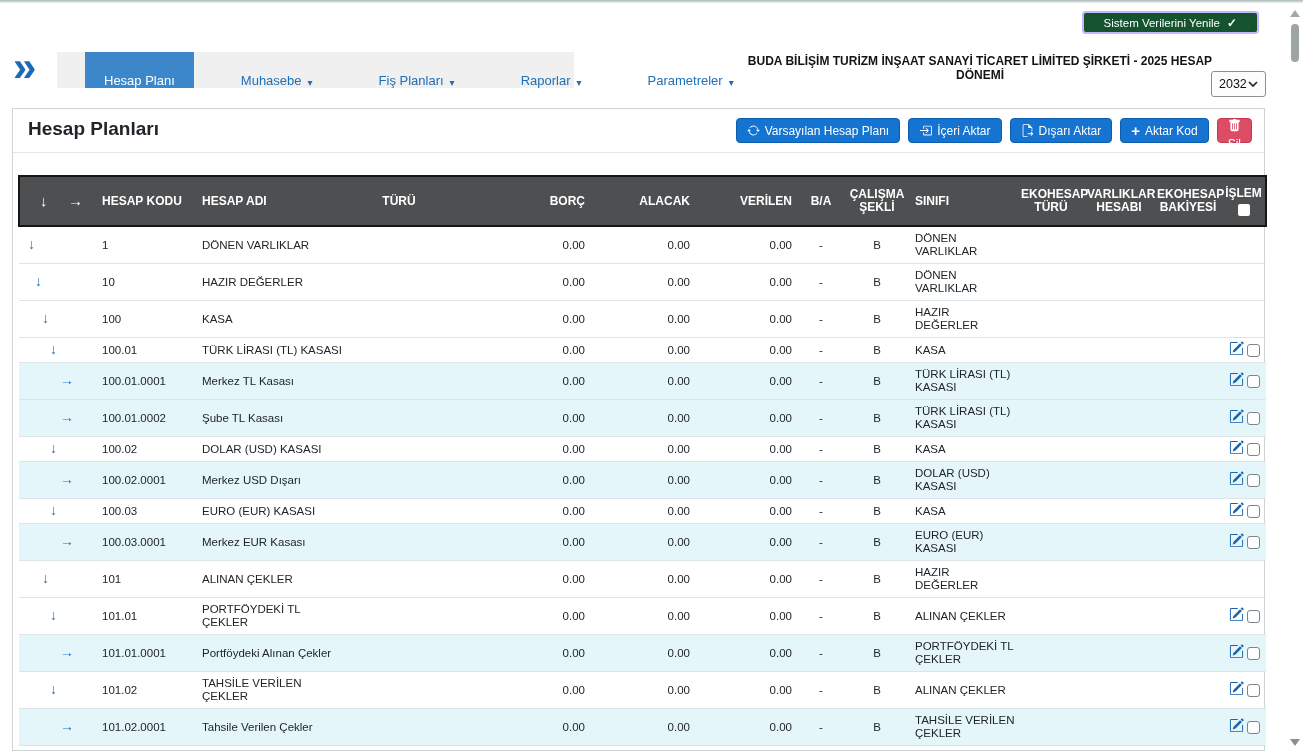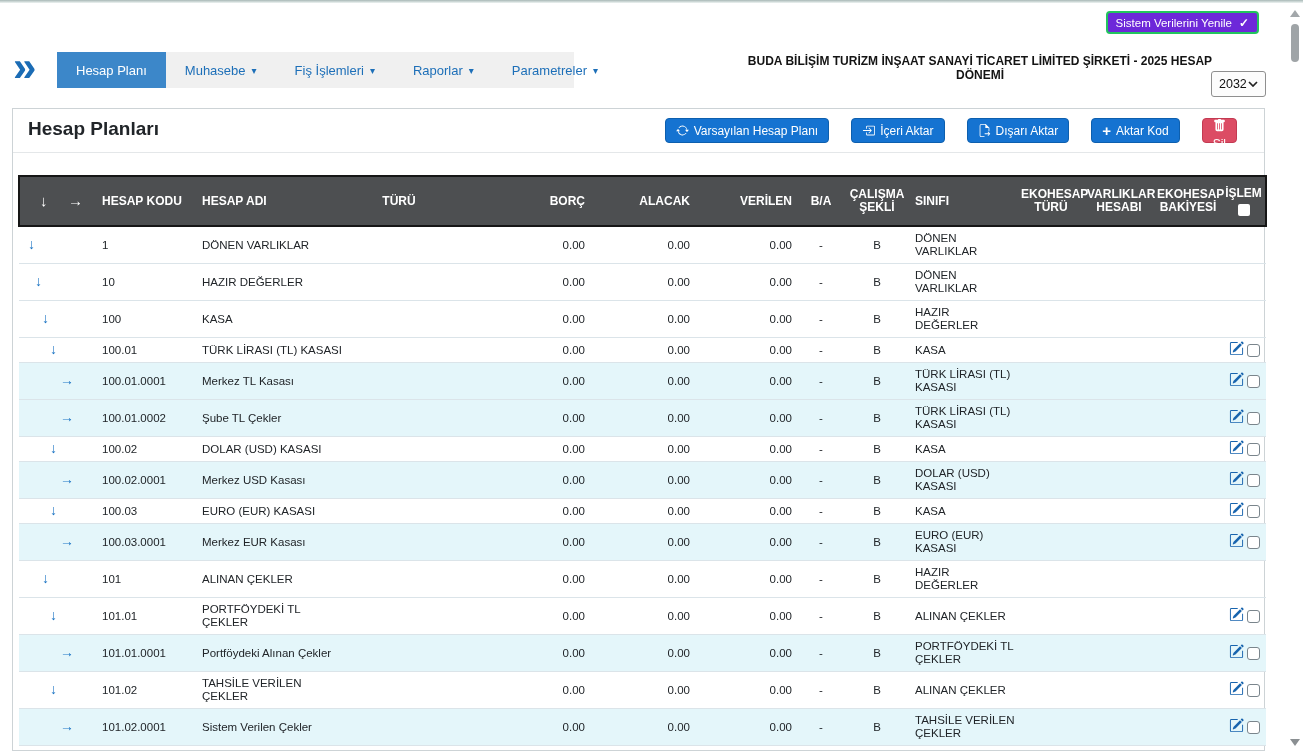--- a/index.html
+++ b/index.html
@@ -6,60 +6,60 @@
   html,body { margin:0; padding:0; }
   body {
     width:1303px; height:751px; position:relative; overflow:hidden;
     background:#fff; font-family:"Liberation Sans", sans-serif;
   }
   .topline { position:absolute; top:0; left:0; right:0; height:3px;
     background:linear-gradient(#a8b8b6,#eef4f3); }
 
   
   .sys-btn { position:absolute; top:11px; right:44px; height:23px;
-    background:#6d28d9; border:2px solid #22c55e; border-radius:4px;
+    background:#14532d; border:2px solid #c4b5fd; border-radius:4px;
     color:#fff; font-size:11.5px; display:flex; align-items:center; gap:7px;
-    padding:0 8px; cursor:pointer; }
+    padding:0 20px; cursor:pointer; }
   .sys-check { font-weight:bold; font-size:12px; }
 
   
   .scrollbar { position:absolute; right:0; top:4px; bottom:0; width:16px; }
   .sb-up { position:absolute; top:6px; left:3px; width:0; height:0;
     border-left:5px solid transparent; border-right:5px solid transparent;
     border-bottom:7px solid #a2a7aa; cursor:pointer; }
   .sb-thumb { position:absolute; top:20px; left:4px; width:8px; height:38px;
     background:#9fa4a7; border-radius:4px; cursor:pointer; }
   .sb-down { position:absolute; bottom:5px; left:3px; width:0; height:0;
     border-left:5px solid transparent; border-right:5px solid transparent;
     border-top:7px solid #8a8f92; cursor:pointer; }
 
   
   .logo { position:absolute; left:13px; top:46px; font-size:42px; line-height:42px;
     font-weight:bold; color:#1b6cb5; letter-spacing:-4px; }
   .nav { position:absolute; left:57px; top:52px; width:517px; height:36px;
     background:#f0f0f0; display:flex; align-items:stretch; }
-  .nav-tab { display:flex; align-items:center; gap:6px; padding:14px 19px;
-    font-size:13px; color:#1d6fb8; cursor:pointer; white-space:nowrap; }
+  .nav-tab { display:flex; align-items:flex-end; gap:6px; padding:0 19px;
+    font-size:13px; color:#1d6fb8; cursor:pointer; white-space:nowrap;margin-left:28px; }
   .nav-tab.active { background:#3c87c9; color:#fff; }
   .caret { font-size:10px; line-height:10px; margin-top:1px; }
 
   .company-title { position:absolute; left:733px; top:54px; width:494px;
     text-align:center; font-size:12px; font-weight:bold; color:#141414; }
   .year-select { position:absolute; left:1211px; top:71px; width:55px; height:26px;
     border:1px solid #8f8f8f; border-radius:3px; background:#fcfcfc;
     display:flex; align-items:center; justify-content:space-between;
     padding:0 7px; font-size:12.5px; color:#111; cursor:pointer; }
 
   
   .panel { position:absolute; left:12px; top:108px; width:1253px; height:643px;
     border:1px solid #cdd3d6; background:#fff; }
   .panel-header { height:44px; border-bottom:1px solid #e4e7e9; position:relative; }
   .page-title { position:absolute; left:15px; top:9px; font-size:19px;
     font-weight:700; color:#212529; }
-  .toolbar { position:absolute; right:27px; top:9px; display:flex; gap:22px; }
+  .toolbar { position:absolute; right:12px; top:9px; display:flex; gap:8px; }
   .btn { height:25px; display:flex; align-items:center; gap:5px; padding:0 10px;
     font-size:12px; color:#fff; border-radius:4px; border:1px solid; cursor:pointer;
     font-family:"Liberation Sans", sans-serif; white-space:nowrap; }
   .btn.primary { background:#1573d1; border-color:#0d5fae; }
   .btn.danger  { background:#dc4c64; border-color:#c33a52;flex-direction:column; }
   .bicon { display:flex; align-items:center; }
   .bicon svg { width:13px; height:13px; fill:#fff; }
   .plus-glyph { font-size:15px; font-weight:bold; line-height:13px; }
 
   
@@ -119,21 +119,21 @@
 
 <div class="nav">
   <div class="nav-tab active">
     <span>Hesap Planı</span>
   </div>
   <div class="nav-tab">
     <span>Muhasebe</span>
     <span class="caret">▾</span>
   </div>
   <div class="nav-tab">
-    <span>Fiş İşlemleri</span>
+    <span>Fiş Planları</span>
     <span class="caret">▾</span>
   </div>
   <div class="nav-tab">
     <span>Raporlar</span>
     <span class="caret">▾</span>
   </div>
   <div class="nav-tab">
     <span>Parametreler</span>
     <span class="caret">▾</span>
   </div>
@@ -319,21 +319,21 @@
             <td class="c-eko"></td>
             <td class="c-eko"></td>
             <td class="c-islem"><span class="edit-btn"><svg viewBox="0 0 16 16">
                   <path d="M15.502 1.94a.5.5 0 0 1 0 .706L14.459 3.69l-2-2L13.502.646a.5.5 0 0 1 .707 0l1.293 1.293zm-1.75 2.456-2-2L4.939 9.21a.5.5 0 0 0-.121.196l-.805 2.414a.25.25 0 0 0 .316.316l2.414-.805a.5.5 0 0 0 .196-.12l6.813-6.814z"></path>
                   <path d="M1 13.5A1.5 1.5 0 0 0 2.5 15h11a1.5 1.5 0 0 0 1.5-1.5v-6a.5.5 0 0 0-1 0v6a.5.5 0 0 1-.5.5h-11a.5.5 0 0 1-.5-.5v-11a.5.5 0 0 1 .5-.5H9a.5.5 0 0 0 0-1H2.5A1.5 1.5 0 0 0 1 2.5v11z"></path>
                 </svg></span><span class="row-check"></span></td>
           </tr>
           <tr class="hl">
             <td class="c-tree"><span class="arrow d5">→</span></td>
             <td class="c-kodu">100.01.0002</td>
-            <td class="c-adi">Şube TL Çekler</td>
+            <td class="c-adi">Şube TL Kasası</td>
             <td class="c-turu"></td>
             <td class="c-borc">0.00</td>
             <td class="c-alacak">0.00</td>
             <td class="c-bakiye">0.00</td>
             <td class="c-ba">-</td>
             <td class="c-calisma">B</td>
             <td class="c-sinifi">TÜRK LİRASI (TL) KASASI</td>
             <td class="c-eko"></td>
             <td class="c-eko"></td>
             <td class="c-eko"></td>
@@ -357,21 +357,21 @@
             <td class="c-eko"></td>
             <td class="c-eko"></td>
             <td class="c-islem"><span class="edit-btn"><svg viewBox="0 0 16 16">
                   <path d="M15.502 1.94a.5.5 0 0 1 0 .706L14.459 3.69l-2-2L13.502.646a.5.5 0 0 1 .707 0l1.293 1.293zm-1.75 2.456-2-2L4.939 9.21a.5.5 0 0 0-.121.196l-.805 2.414a.25.25 0 0 0 .316.316l2.414-.805a.5.5 0 0 0 .196-.12l6.813-6.814z"></path>
                   <path d="M1 13.5A1.5 1.5 0 0 0 2.5 15h11a1.5 1.5 0 0 0 1.5-1.5v-6a.5.5 0 0 0-1 0v6a.5.5 0 0 1-.5.5h-11a.5.5 0 0 1-.5-.5v-11a.5.5 0 0 1 .5-.5H9a.5.5 0 0 0 0-1H2.5A1.5 1.5 0 0 0 1 2.5v11z"></path>
                 </svg></span><span class="row-check"></span></td>
           </tr>
           <tr class="hl">
             <td class="c-tree"><span class="arrow d5">→</span></td>
             <td class="c-kodu">100.02.0001</td>
-            <td class="c-adi">Merkez USD Kasası</td>
+            <td class="c-adi">Merkez USD Dışarı</td>
             <td class="c-turu"></td>
             <td class="c-borc">0.00</td>
             <td class="c-alacak">0.00</td>
             <td class="c-bakiye">0.00</td>
             <td class="c-ba">-</td>
             <td class="c-calisma">B</td>
             <td class="c-sinifi">DOLAR (USD) KASASI</td>
             <td class="c-eko"></td>
             <td class="c-eko"></td>
             <td class="c-eko"></td>
@@ -487,21 +487,21 @@
             <td class="c-eko"></td>
             <td class="c-eko"></td>
             <td class="c-islem"><span class="edit-btn"><svg viewBox="0 0 16 16">
                   <path d="M15.502 1.94a.5.5 0 0 1 0 .706L14.459 3.69l-2-2L13.502.646a.5.5 0 0 1 .707 0l1.293 1.293zm-1.75 2.456-2-2L4.939 9.21a.5.5 0 0 0-.121.196l-.805 2.414a.25.25 0 0 0 .316.316l2.414-.805a.5.5 0 0 0 .196-.12l6.813-6.814z"></path>
                   <path d="M1 13.5A1.5 1.5 0 0 0 2.5 15h11a1.5 1.5 0 0 0 1.5-1.5v-6a.5.5 0 0 0-1 0v6a.5.5 0 0 1-.5.5h-11a.5.5 0 0 1-.5-.5v-11a.5.5 0 0 1 .5-.5H9a.5.5 0 0 0 0-1H2.5A1.5 1.5 0 0 0 1 2.5v11z"></path>
                 </svg></span><span class="row-check"></span></td>
           </tr>
           <tr class="hl">
             <td class="c-tree"><span class="arrow d5">→</span></td>
             <td class="c-kodu">101.02.0001</td>
-            <td class="c-adi">Sistem Verilen Çekler</td>
+            <td class="c-adi">Tahsile Verilen Çekler</td>
             <td class="c-turu"></td>
             <td class="c-borc">0.00</td>
             <td class="c-alacak">0.00</td>
             <td class="c-bakiye">0.00</td>
             <td class="c-ba">-</td>
             <td class="c-calisma">B</td>
             <td class="c-sinifi">TAHSİLE VERİLEN ÇEKLER</td>
             <td class="c-eko"></td>
             <td class="c-eko"></td>
             <td class="c-eko"></td>

